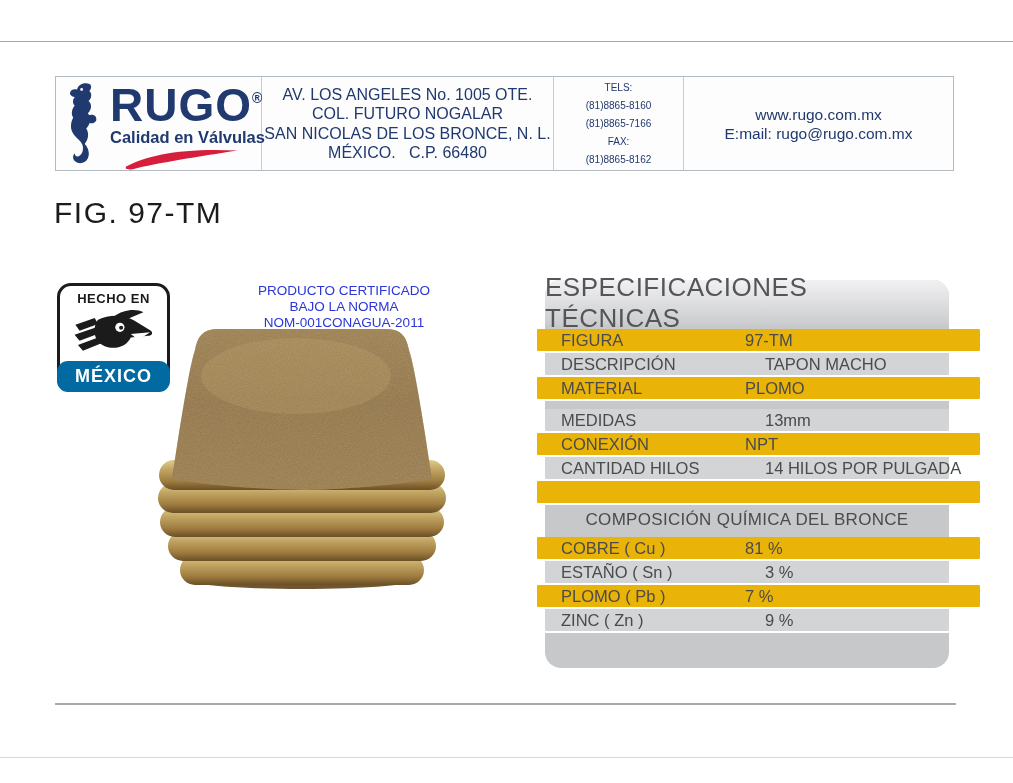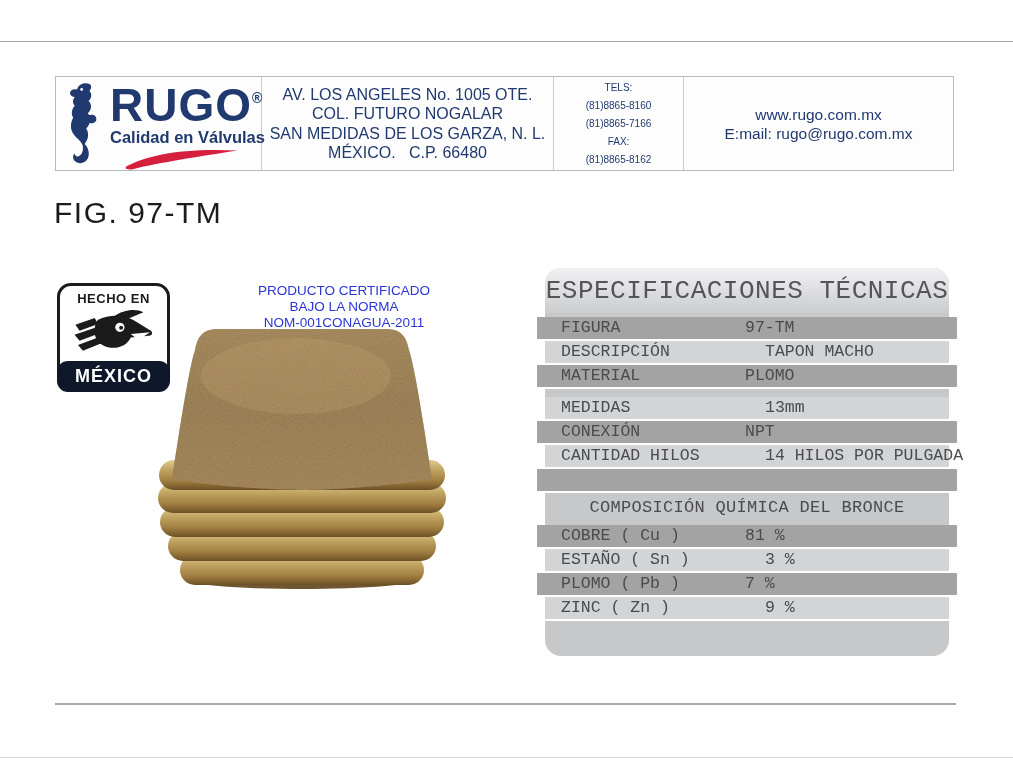--- a/index.html
+++ b/index.html
@@ -46,38 +46,38 @@
     color:#2b35d8;font-size:13.5px;line-height:16px;margin-top:15px;}
   .cert-line{white-space:pre;}
 
   
   .mex-badge{position:absolute;left:57px;top:283px;width:113px;height:109px;
     border:3px solid #1b1b1b;border-radius:14px;box-sizing:border-box;background:#fff;}
   .mex-top{margin-top:5px;text-align:center;font-size:13px;font-weight:bold;
     color:#1b1b1b;letter-spacing:0.5px;}
   .mex-eagle{display:block;margin:2px auto 0 auto;}
   .mex-banner{position:absolute;left:-3px;right:-3px;bottom:-3px;height:31px;
-    background:#0f172a;border-radius:11px;color:#fff;text-align:center;
+    background:#0369a1;border-radius:11px;color:#fff;text-align:center;
     font-weight:bold;font-size:18px;line-height:31px;letter-spacing:1px;}
 
   
   .plug-photo{position:absolute;left:146px;top:321px;}
 
   
-  .spec-panel{position:absolute;left:537px;top:268px;width:420px;height:388px;font-family:Liberation Mono, monospace;}
+  .spec-panel{position:absolute;left:537px;top:280px;width:420px;height:388px;}
   .panel-bg{position:absolute;left:8px;right:8px;top:0;bottom:0;background:#c7c8ca;
     border-radius:16px;}
   .spec-header{position:absolute;left:8px;right:8px;top:0;height:45px;
     border-radius:16px 16px 0 0;background:linear-gradient(#f1f1f3,#cbccce);
     display:flex;align-items:center;justify-content:center;font-size:26px;
     color:#545557;letter-spacing:0.5px;}
   .rows{position:absolute;left:0;top:49px;width:420px;}
   .srow{height:22px;margin-bottom:2px;position:relative;font-size:16.5px;
     color:#4a4b4d;line-height:22px;box-shadow:0 2px 0 0 #ffffff;border-radius:1px;}
-  .srow.light{background:#a3a3a3;width:420px;}
+  .srow.light{background:#eab308;width:420px;padding-left:23px;}
   .srow.mid{background:#d3d4d6;width:404px;margin-left:8px;}
   .srow .lbl{position:absolute;left:24px;white-space:pre;}
   .srow .val{position:absolute;left:208px;white-space:pre;}
   .srow.mid .lbl{left:16px;}
   .srow.mid .val{left:200px;margin-left:20px;}
   .sgap{height:8px;}
   .scomp-title{height:30px;margin:2px 0;line-height:30px;text-align:center;
     font-size:17px;color:#4a4b4d;letter-spacing:0.3px;}
 </style>
 </head>
@@ -100,21 +100,21 @@
     <div class="rugo-line"><span>RUGO</span><span class="rugo-reg">®</span></div>
     <div class="rugo-tagline">Calidad en Válvulas</div>
     <svg class="swoosh" width="132" height="22" viewBox="0 0 140 26">
       <path fill="#d51f3c" d="M4,22 C30,8 70,0 136,3 C90,10 40,18 12,25 C6,26 2,25 4,22 Z"></path>
     </svg>
   </div>
 
   <div class="hcell cell-address">
     <div class="addr-line">AV. LOS ANGELES No. 1005 OTE.</div>
     <div class="addr-line">COL. FUTURO NOGALAR</div>
-    <div class="addr-line">SAN MEDIDAS DE LOS GARZA, N. L.</div>
+    <div class="addr-line">SAN NICOLAS DE LOS BRONCE, N. L.</div>
     <div class="addr-line">MÉXICO.   C.P. 66480</div>
   </div>
 
   <div class="hcell cell-phones">
     <div class="phone-line">TELS:</div>
     <div class="phone-line">(81)8865-8160</div>
     <div class="phone-line">(81)8865-7166</div>
     <div class="phone-line">FAX:</div>
     <div class="phone-line">(81)8865-8162</div>
   </div>

